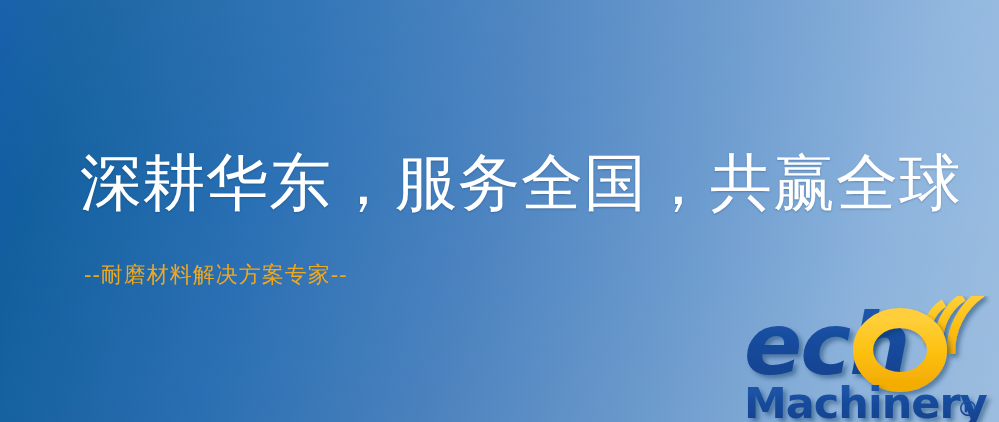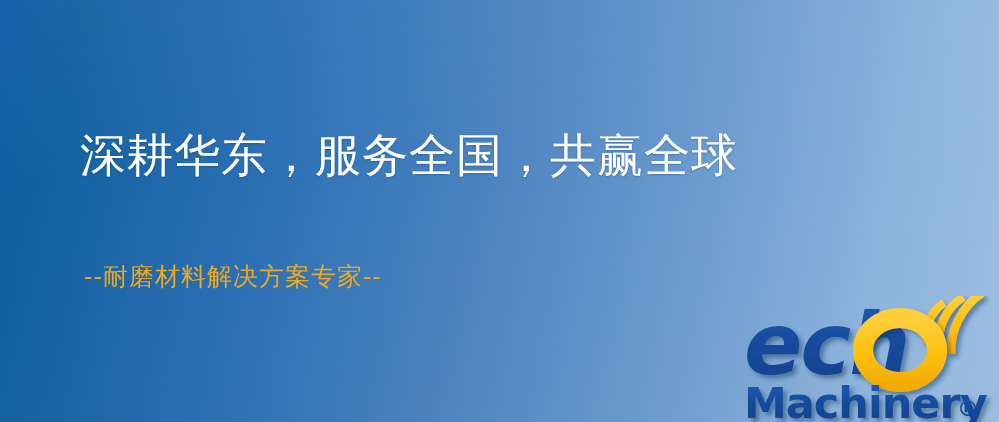--- a/index.html
+++ b/index.html
@@ -31,37 +31,37 @@
     content: "";
     position: absolute;
     inset: 0;
     background: linear-gradient(180deg, rgba(255,255,255,0.045) 0%, rgba(255,255,255,0) 45%, rgba(0,0,0,0.015) 100%);
     pointer-events: none;
   }
 
   .headline {
     position: absolute;
     left: 80px;
-    top: 132px;
+    top: 152px;
     font-family: "DejaVu Serif", "Liberation Serif", serif;
-    font-size: 46px;
+    font-size: 62px;
     line-height: 1;
     color: #ffffff;
     letter-spacing: 1px;
     white-space: nowrap;
     text-shadow: 0 1px 2px rgba(10, 50, 95, 0.30);
     z-index: 3;
   }
 
   .subhead {
     position: absolute;
     left: 84px;
     top: 264px;
     font-family: "DejaVu Serif", "Liberation Serif", serif;
-    font-size: 25px;
+    font-size: 22px;
     line-height: 1;
     color: #f0a81e;
     letter-spacing: 1px;
     white-space: nowrap;
     z-index: 3;
   }
 
   
   .logo {
     position: absolute;

